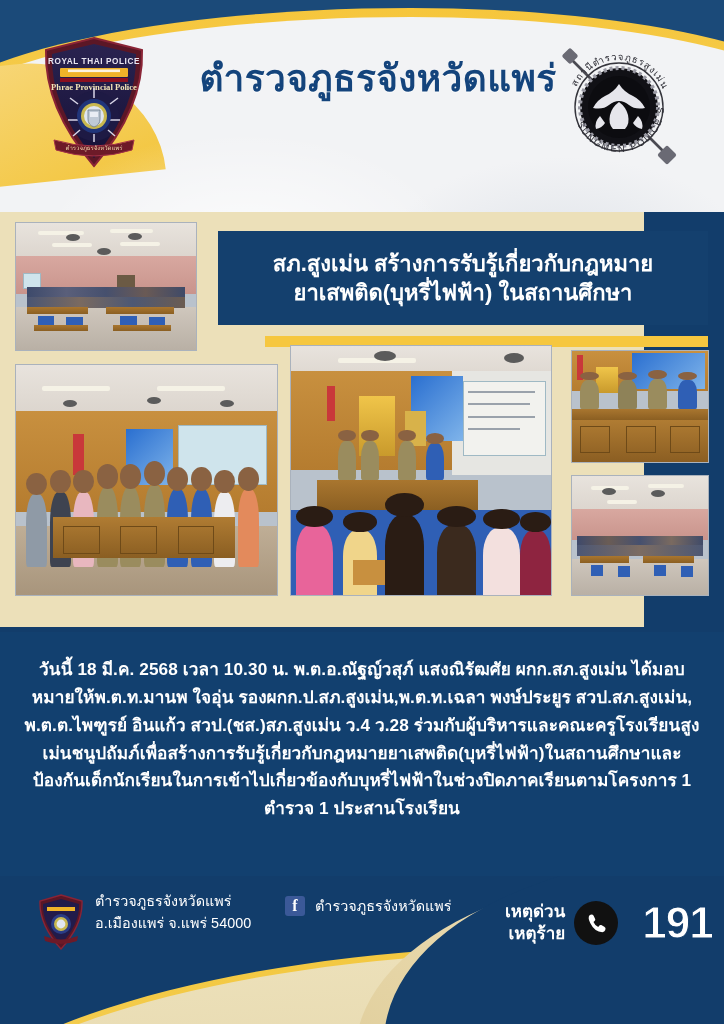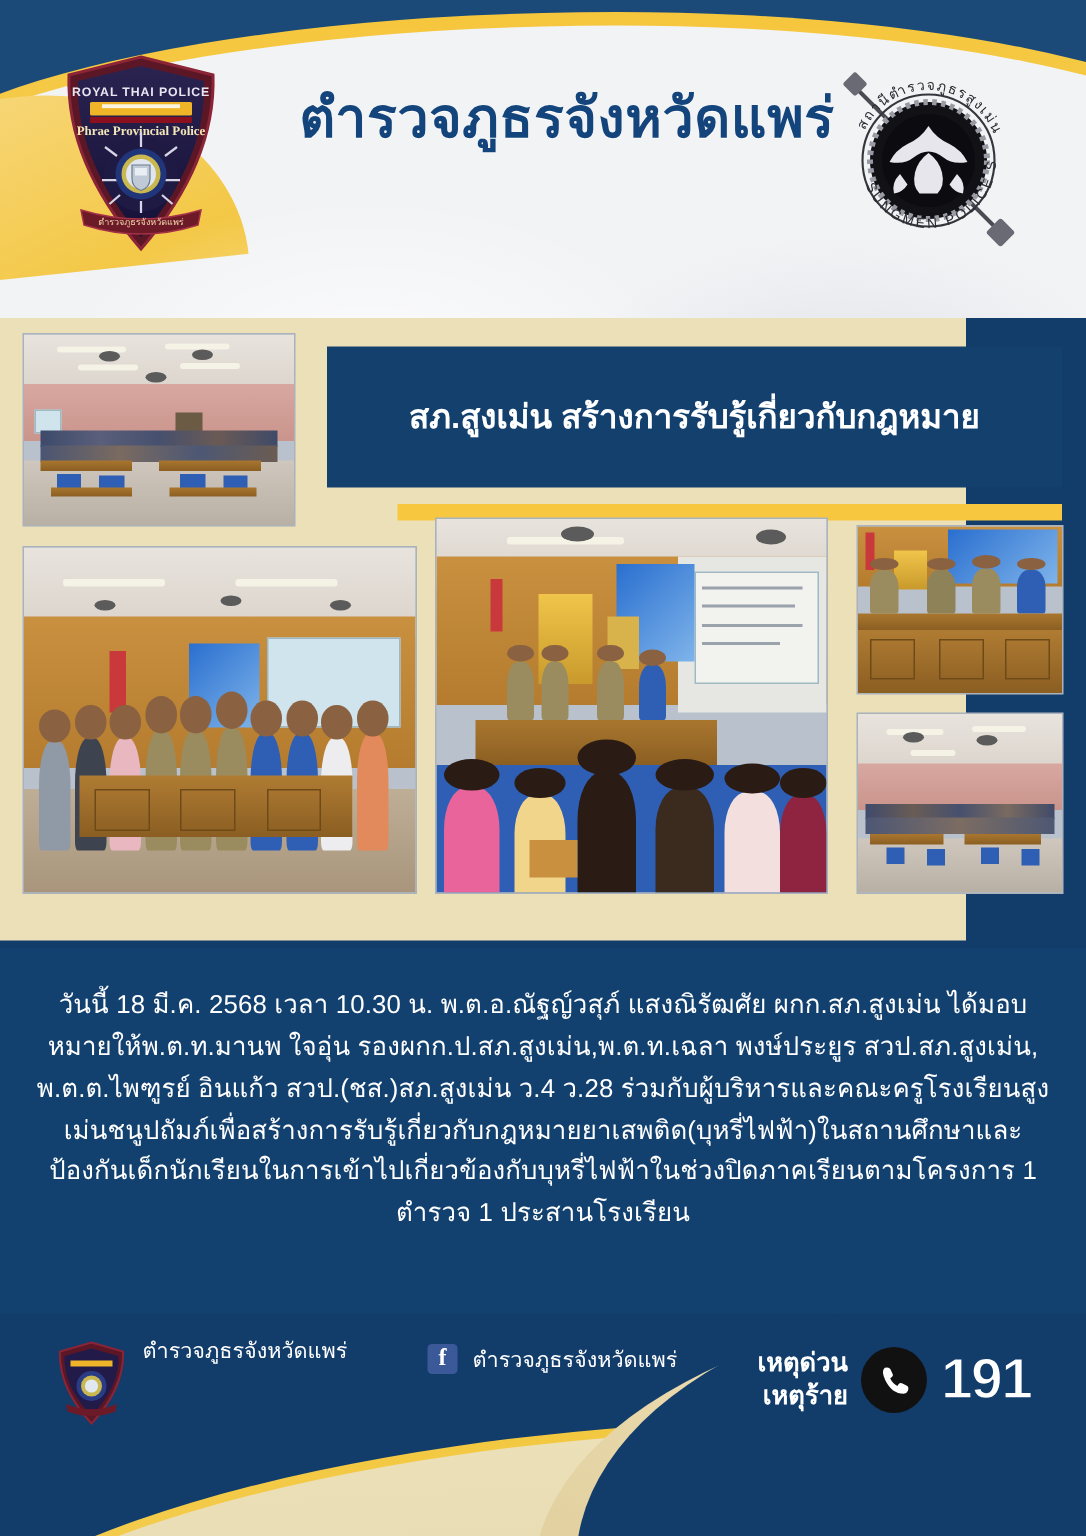--- a/index.html
+++ b/index.html
@@ -145,21 +145,21 @@
   .s-chair { position:absolute; background:#2f5fb5; }
 
   
   .copy-zone {
     position:absolute; left:0; top:632px;
     width:724px; height:244px;
     background:#12406f;
     padding:24px 18px 10px 18px;
   }
   .copy-text {
-    color:#ffffff; font-weight:normal; text-align:center;
+    color:#ffffff; font-weight:bold; text-align:center;
     font-size:17.2px; line-height:1.62;
     letter-spacing:.1px;
   }
 
   
   .footer {
     position:absolute; left:0; top:876px;
     width:724px; height:148px;
     background:#123d6b;
     overflow:hidden;
@@ -207,23 +207,24 @@
   }
   .ft-emerg-label {
     color:#ffffff; font-weight:bold; font-size:17px;
     line-height:1.28; text-align:right;
   }
   .ft-emerg-circle {
     width:44px; height:44px; border-radius:50%;
     background:#111; display:flex; align-items:center; justify-content:center;
   }
   .ft-191 {
-    font-size:38px; font-weight:bold; color:#ffffff;
+    font-size:44px; font-weight:bold; color:#ffffff;
     -webkit-text-stroke:1px #123d6b;
     letter-spacing:-1px;
+    margin-left:15px;
   }
   .fb-icon {
     width:20px; height:20px; background:#3b5998;
     border-radius:3px; display:flex; align-items:center; justify-content:center;
     color:#fff; font-weight:bold; font-size:16px; font-family:"Liberation Serif",serif;
     line-height:1;
   }
 </style>
 </head>
 <body>
@@ -311,20 +312,21 @@
         </text>
       </svg>
     </div>
   </div>
 
   <div class="photo-zone">
 
     <div class="banner">
       <div class="banner-text">
         <div>สภ.สูงเม่น สร้างการรับรู้เกี่ยวกับกฎหมาย</div>
+        <div>ยาเสพติด(บุหรี่ไฟฟ้า) ในสถานศึกษา</div>
       </div>
     </div>
     <div class="banner-underbar"></div>
 
     <div class="photo ph-top-left">
       <div class="scene">
         <div class="s-ceiling"></div>
         <div class="s-wall"></div>
         <div class="s-floor"></div>
         <div class="s-light" style="left:12%;top:6%;width:26%;"></div>
@@ -518,20 +520,21 @@
         <rect x="9" y="13" width="28" height="4" fill="#f0b429"></rect>
         <circle cx="23" cy="30" r="10" fill="#2a3c86"></circle>
         <circle cx="23" cy="30" r="7" fill="#c8b84f"></circle>
         <circle cx="23" cy="30" r="4.4" fill="#e2e8f0"></circle>
         <path d="M6 42 Q23 49 40 42 L39 47 Q23 53 7 47 Z" fill="#6d1a28"></path>
       </svg>
     </div>
 
     <div class="ft-address">
       <div>ตำรวจภูธรจังหวัดแพร่</div>
+      <div>อ.เมืองแพร่ จ.แพร่ 54000</div>
     </div>
 
     <div class="ft-contact">
       <div class="ft-row">
         <span class="fb-icon">f</span>
         <span class="ft-row-txt">ตำรวจภูธรจังหวัดแพร่</span>
       </div>
     </div>
 
     <div class="ft-emerg">

